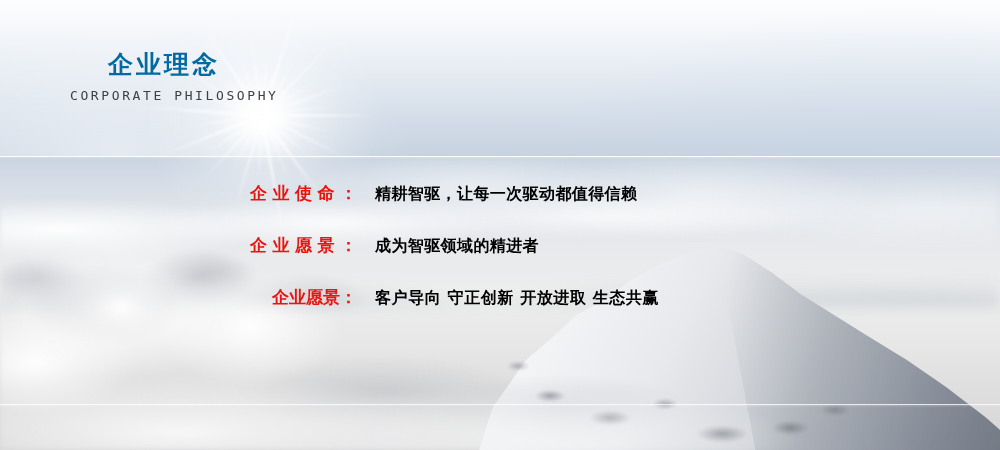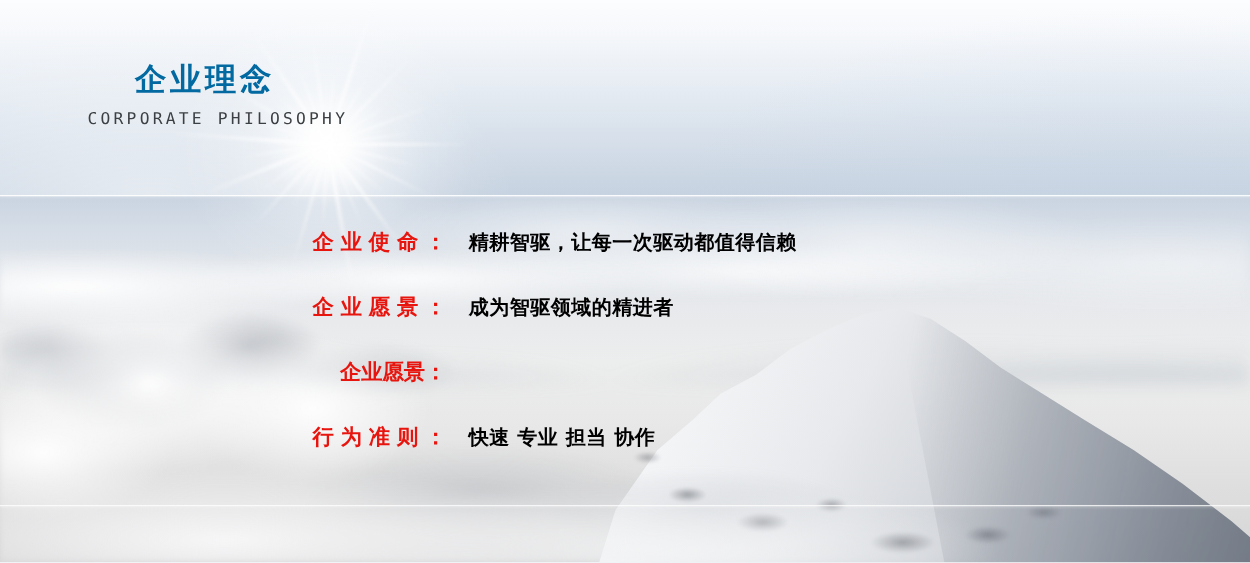--- a/index.html
+++ b/index.html
@@ -408,20 +408,17 @@
       <div class="row">
         <div class="row-label sp"><span>企业使命</span><span class="colon">：</span></div>
         <div class="row-value">精耕智驱，让每一次驱动都值得信赖</div>
       </div>
       <div class="row">
         <div class="row-label sp"><span>企业愿景</span><span class="colon">：</span></div>
         <div class="row-value">成为智驱领域的精进者</div>
       </div>
       <div class="row">
         <div class="row-label"><span>企业愿景</span><span class="colon">：</span></div>
-      </div>
-      <div class="row">
-        <div class="row-label sp"><span>行为准则</span><span class="colon">：</span></div>
-        <div class="row-value">快速  专业  担当  协作</div>
+        <div class="row-value spaced">客户导向  守正创新  开放进取  生态共赢</div>
       </div>
     </div>
 
 </div>
 
 </body></html>

